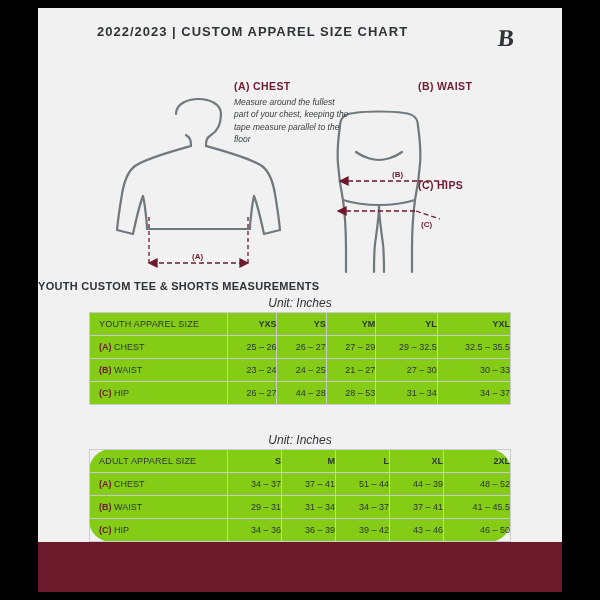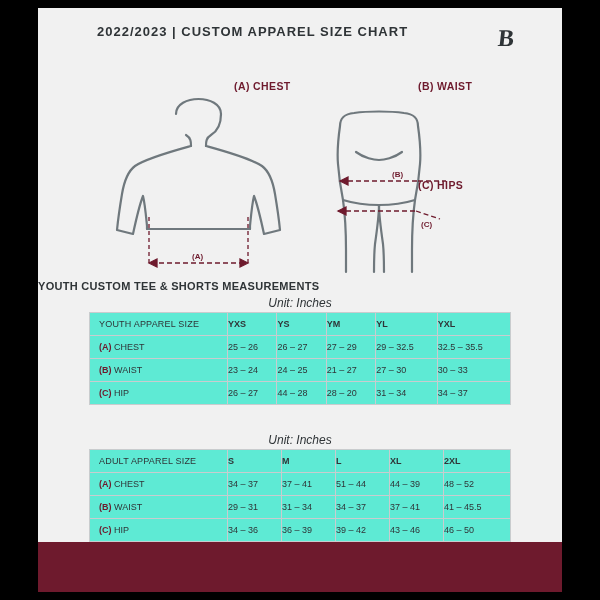--- a/index.html
+++ b/index.html
@@ -135,28 +135,28 @@
     font-style: italic;
     color: #2f3437;
   }
 
   
   table.size-table {
     position: absolute;
     left: 51px;
     width: 422px;
     border-collapse: collapse;
-    background: #5eead4;
+    background: #84cc16;
   }
   table.size-table th, table.size-table td {
     border: 1px solid #c9ccce;
     height: 22px;
     font-size: 9px;
     color: #2f3437;
-    text-align: left;
+    text-align: right;
     padding: 0;
   }
   table.size-table th.rowhead, table.size-table td.rowhead {
     text-align: left;
     padding-left: 9px;
     width: 128px;
   }
   table.size-table th {
     font-weight: bold;
     font-size: 9px;
@@ -234,20 +234,21 @@
         <polygon points="300,157 308,153 308,161"></polygon>
       </g>
     </svg>
 
     <div class="lbl" style="left:152px; top:198px;">(A)</div>
     <div class="lbl" style="left:352px; top:116px;">(B)</div>
     <div class="lbl" style="left:381px; top:166px;">(C)</div>
 
     <div class="callout" style="left:196px; top:26px;">
       <div class="c-title">(A) CHEST</div>
+      <div class="c-body">Measure around the fullest part of your chest, keeping the tape measure parallel to the floor</div>
     </div>
 
     <div class="callout" style="left:380px; top:26px;">
       <div class="c-title">(B) WAIST</div>
     </div>
 
     <div class="callout" style="left:380px; top:125px;">
       <div class="c-title">(C) HIPS</div>
     </div>
   </div>
@@ -280,30 +281,30 @@
         <td>23 – 24</td>
         <td>24 – 25</td>
         <td>21 – 27</td>
         <td>27 – 30</td>
         <td>30 – 33</td>
       </tr>
       <tr>
         <td class="rowhead"><span class="mark">(C)</span> <span>HIP</span></td>
         <td>26 – 27</td>
         <td>44 – 28</td>
-        <td>28 – 20</td>
+        <td>28 – 53</td>
         <td>31 – 34</td>
         <td>34 – 37</td>
       </tr>
     </tbody>
   </table>
 
   <div class="sec-sub" style="top:425px;">Unit: Inches</div>
 
-  <table class="size-table" style="top:441px;">
+  <table class="size-table" style="top:441px;border-radius:22px;">
     <thead>
       <tr>
         <th class="rowhead">ADULT APPAREL SIZE</th>
         <th>S</th>
         <th>M</th>
         <th>L</th>
         <th>XL</th>
         <th>2XL</th>
       </tr>
     </thead>

